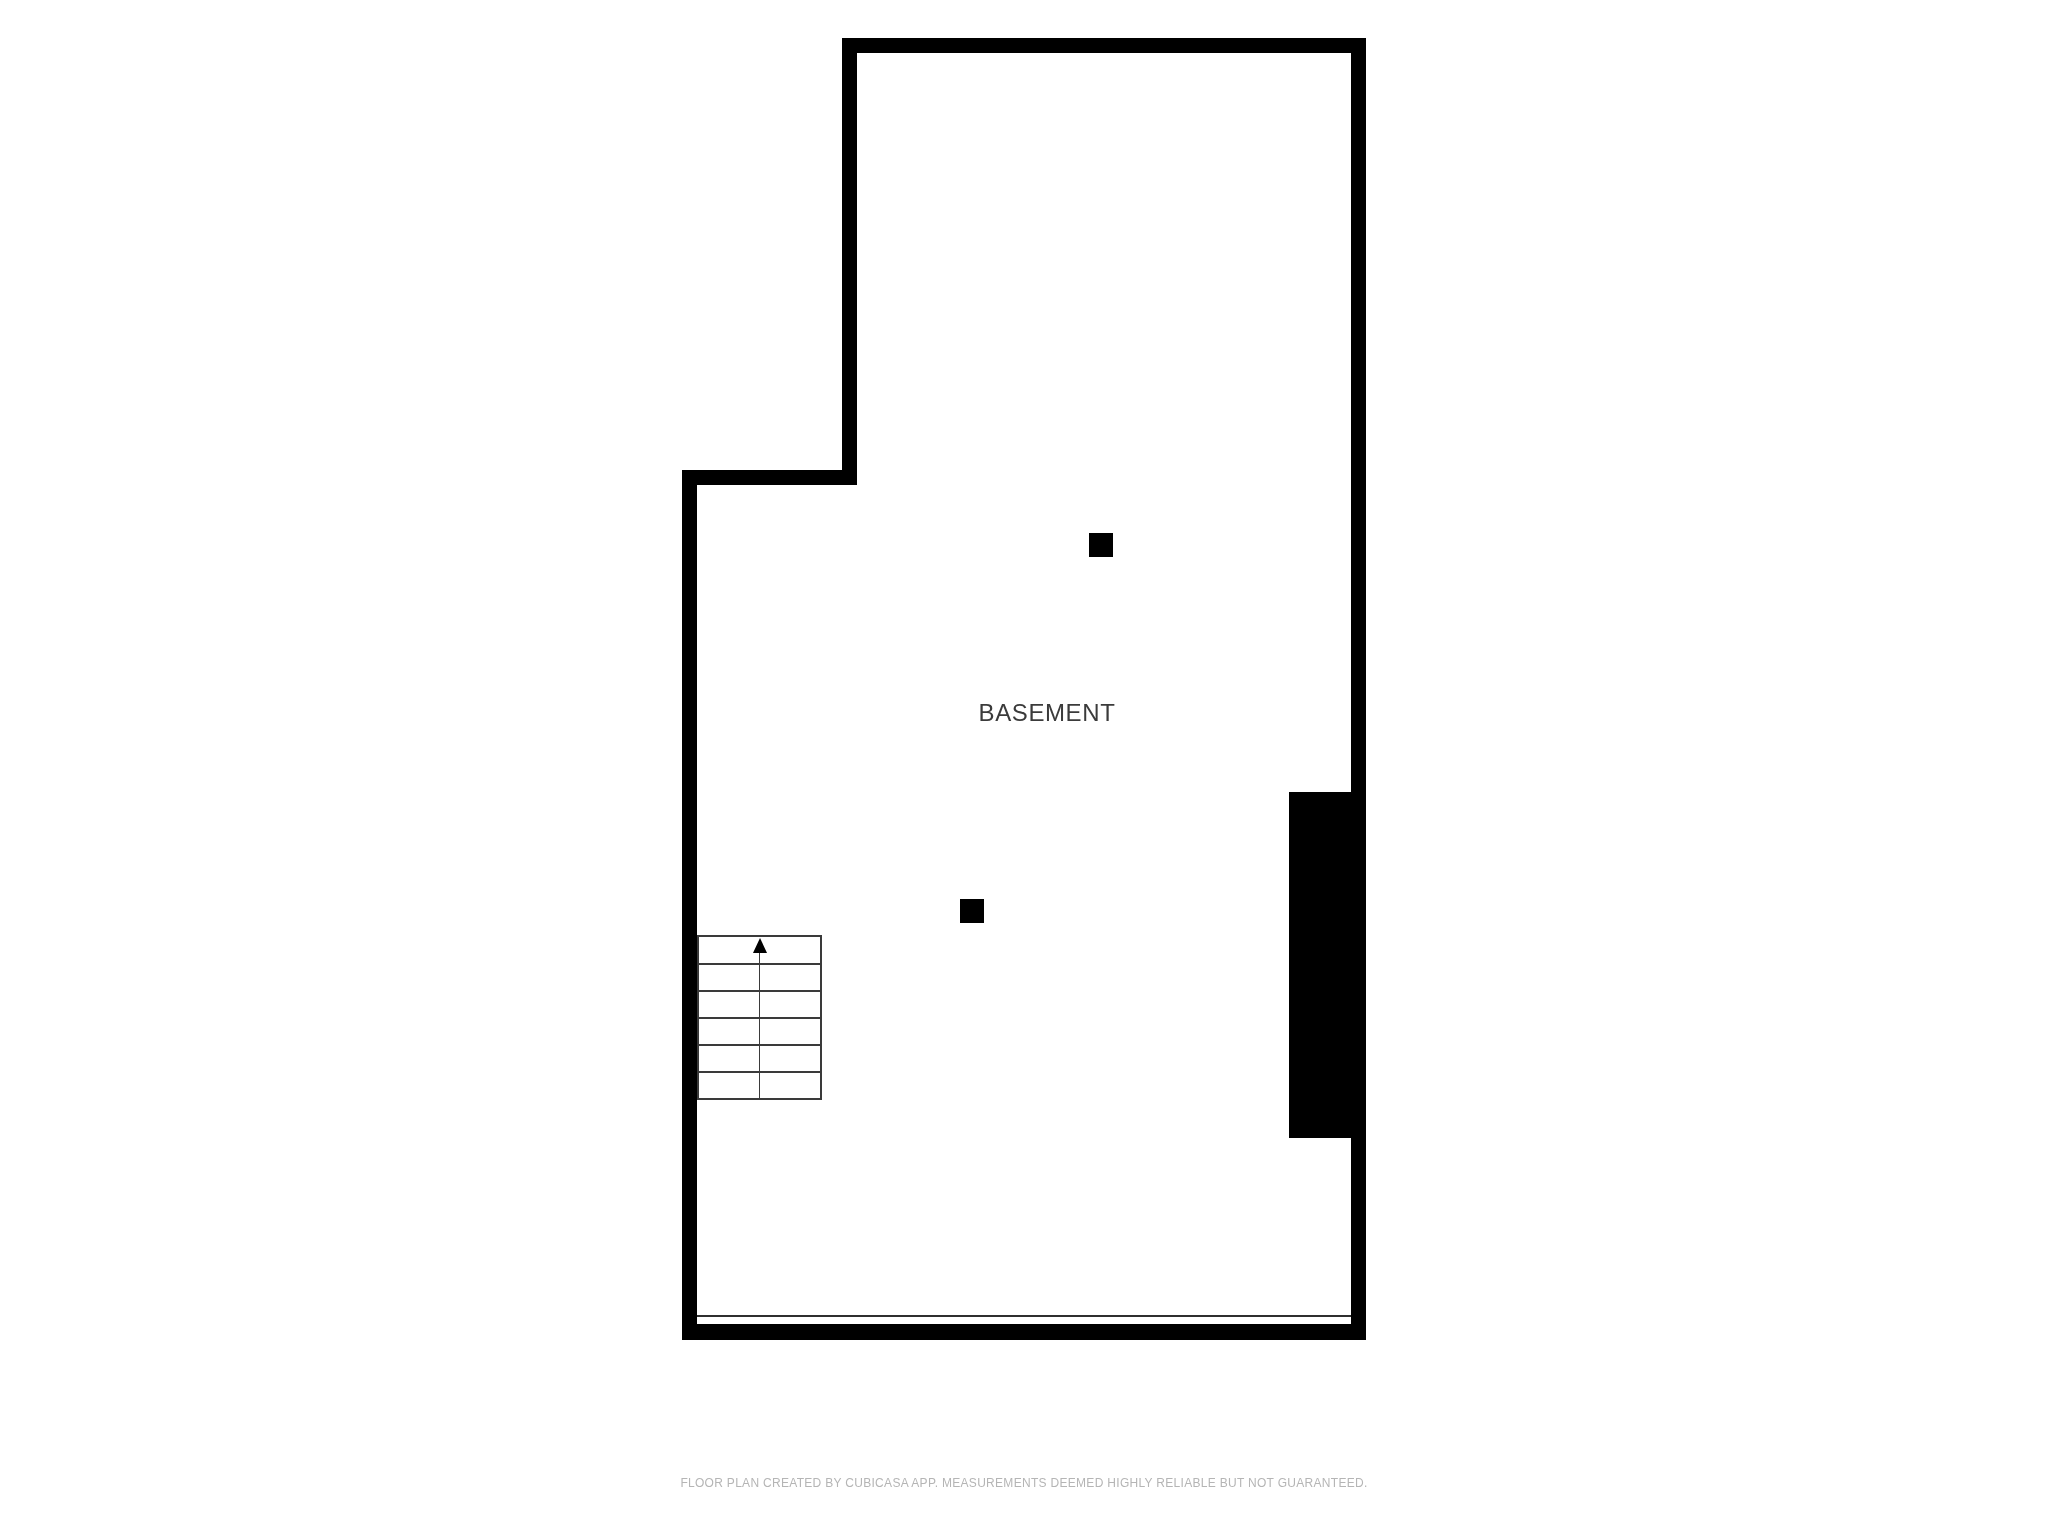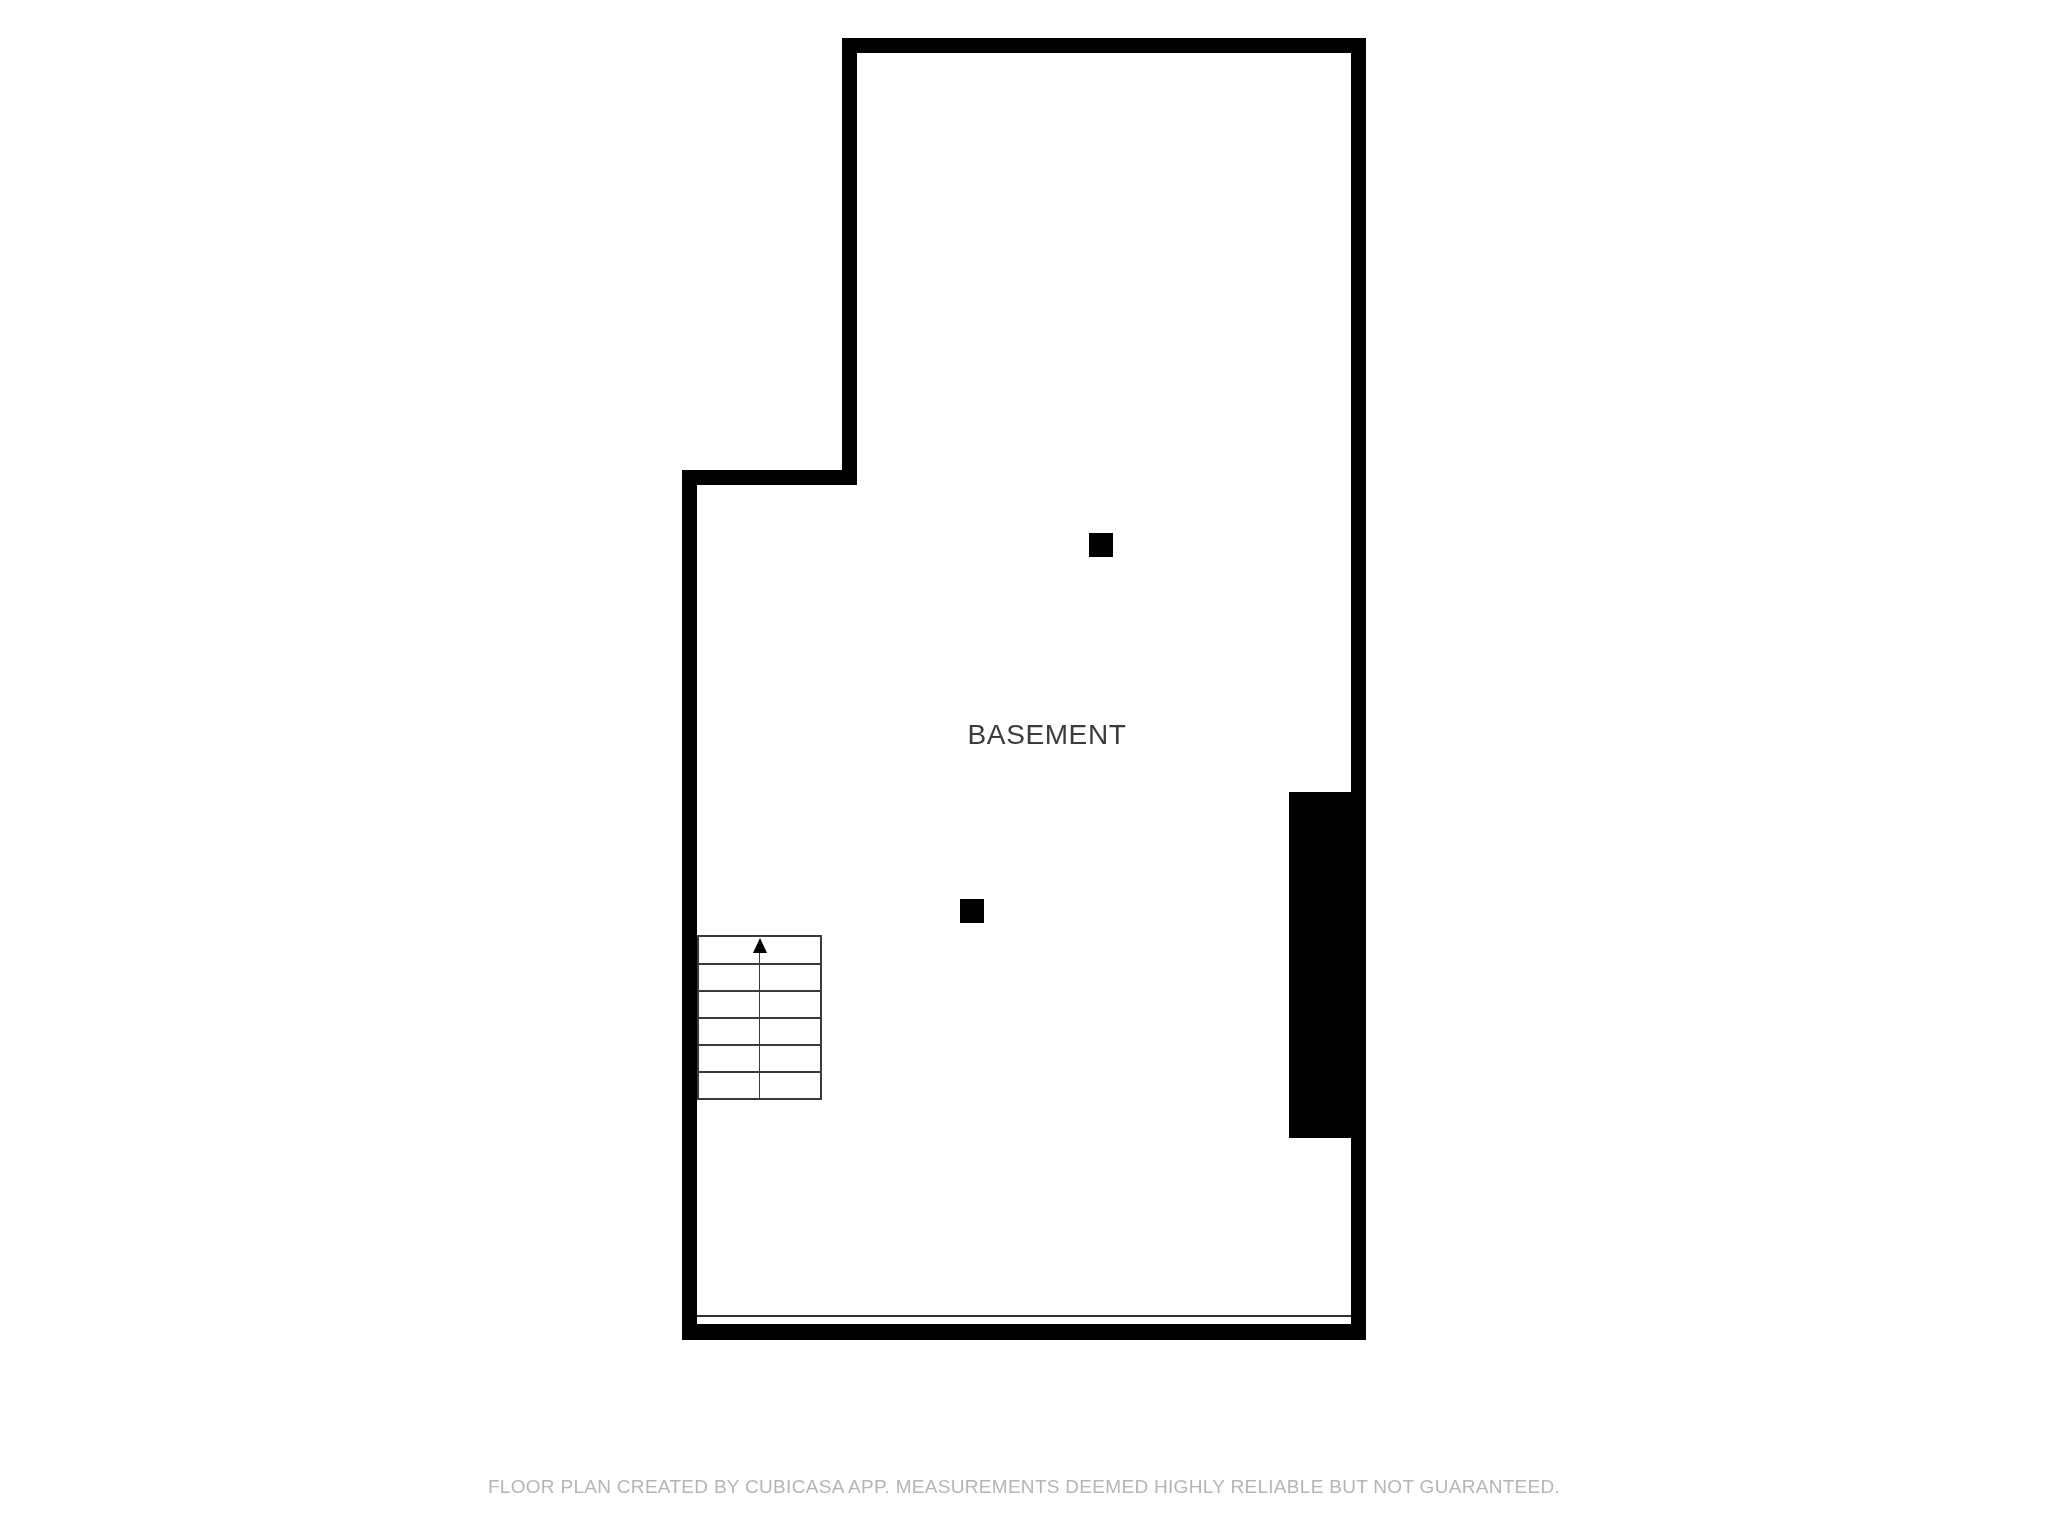--- a/index.html
+++ b/index.html
@@ -31,29 +31,29 @@
   .tread{position:absolute;left:0;right:0;height:1.5px;background:var(--stair);}
   .stair-shaft{position:absolute;left:50%;top:15px;bottom:0;width:1.5px;margin-left:-0.75px;background:var(--stair);}
   .stair-arrowhead{
     position:absolute;left:50%;top:1px;margin-left:-7px;
     width:0;height:0;
     border-left:7px solid transparent;
     border-right:7px solid transparent;
     border-bottom:15px solid var(--wall);
   }
   .room-label{
-    position:absolute;left:897px;top:719px;width:300px;
+    position:absolute;left:897px;top:699px;width:300px;
     text-align:center;
-    font-size:28px;letter-spacing:0.6px;
+    font-size:24px;letter-spacing:0.6px;
     color:var(--label);
   }
   .footer{
     position:absolute;left:0;top:1476px;width:2048px;
     text-align:center;
-    font-size:19px;letter-spacing:0.3px;
+    font-size:12px;letter-spacing:0.3px;
     color:var(--footer);
   }
 </style>
 </head>
 <body>
 
 <div class="canvas">
 
   <div class="wall" style="left:842px;top:38px;width:524px;height:15px;"></div>
   <div class="wall" style="left:1351px;top:38px;width:15px;height:1302px;"></div>

